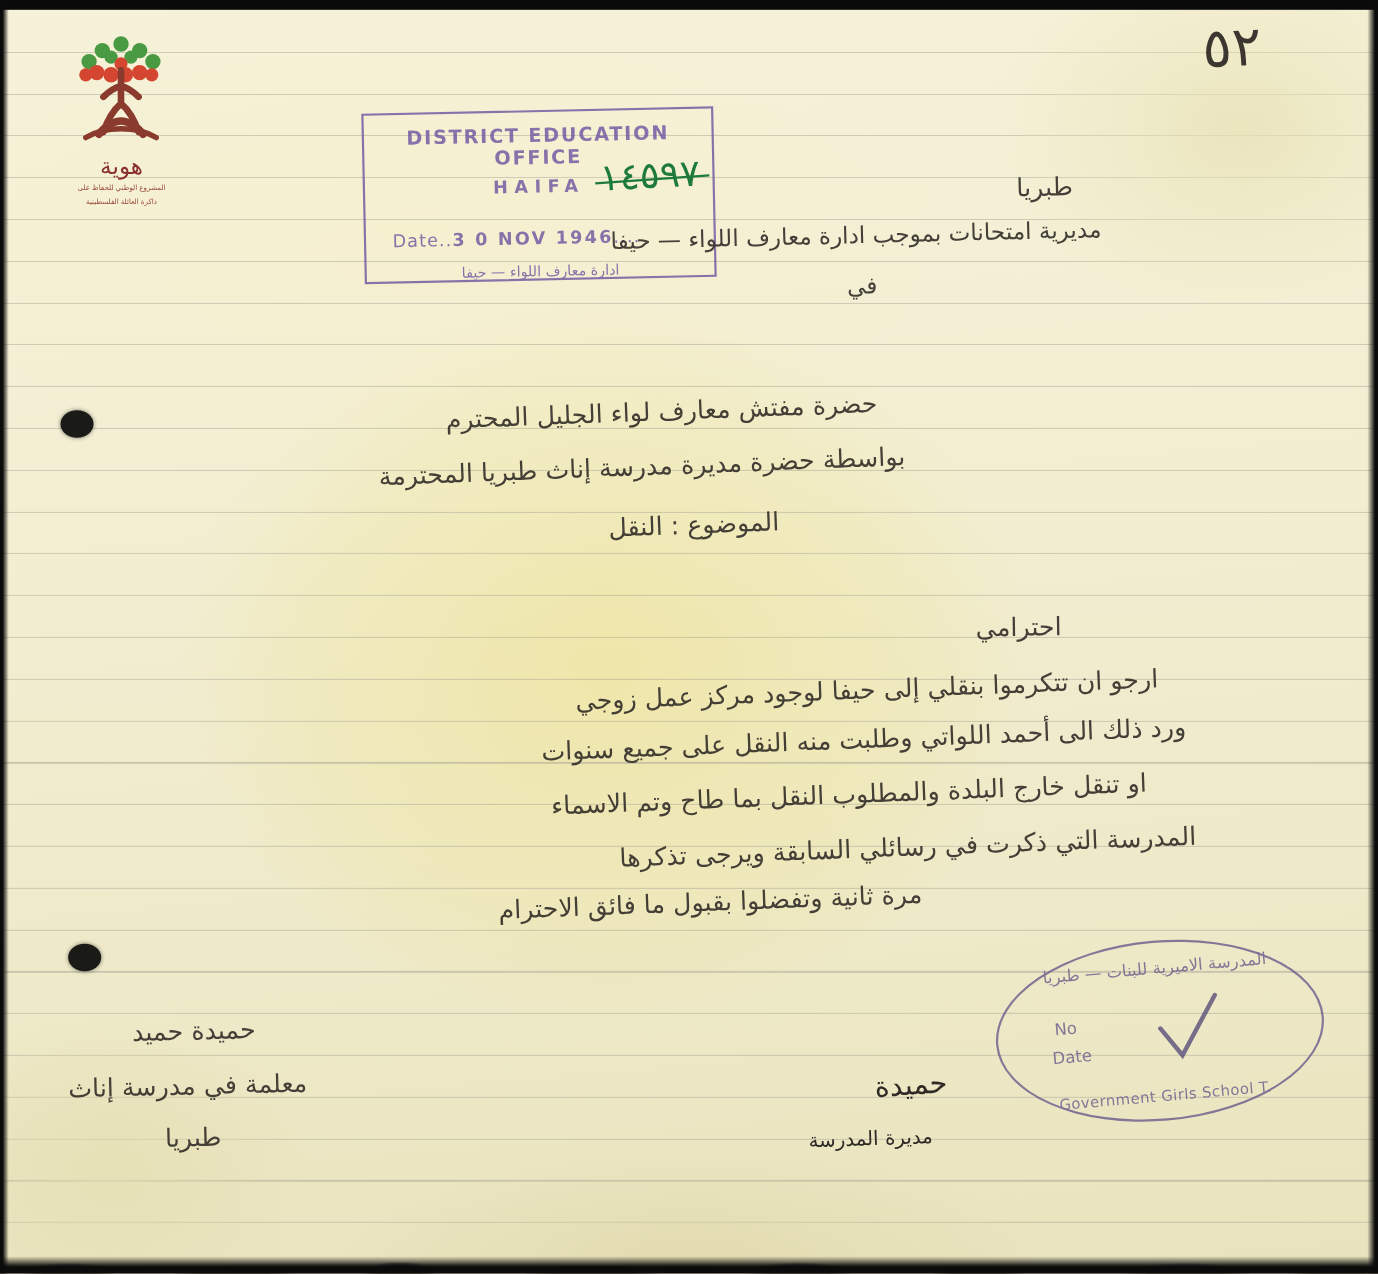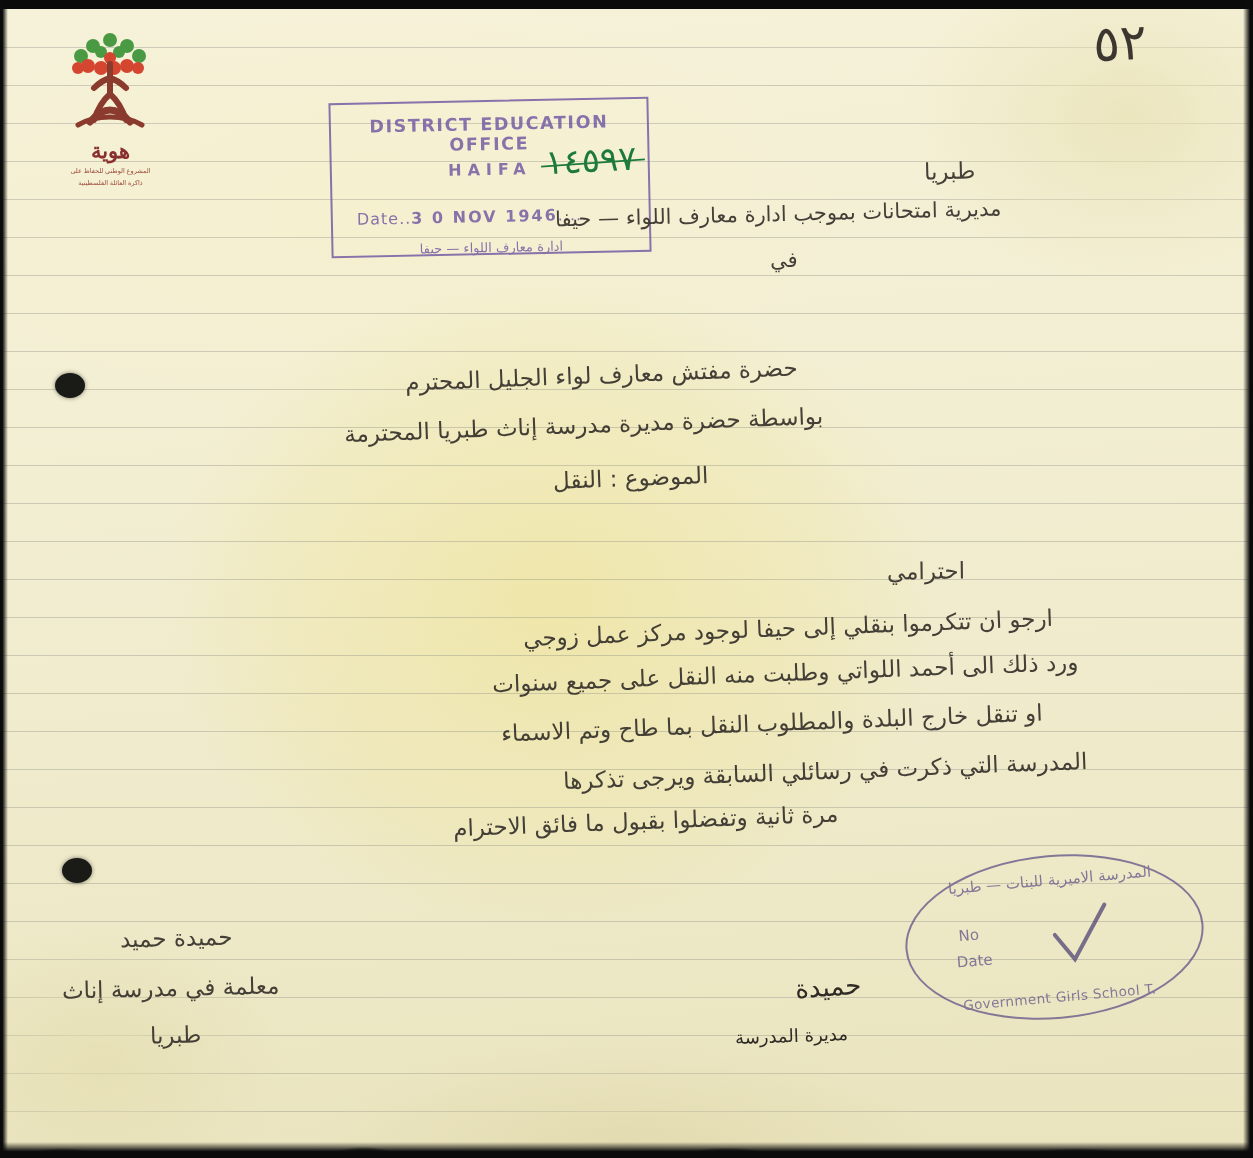--- a/index.html
+++ b/index.html
@@ -94,21 +94,21 @@
   .logo {
     position: absolute;
     left: 48px; top: 22px;
     width: 125px; height: 190px;
     text-align: center;
   }
   .logo svg { display: block; }
   .logo-word {
     color: #8a2f2f;
     font-size: 21px;
-    font-weight: bold;
+    font-weight: normal;
     letter-spacing: 1px;
     margin-top: 2px;
     direction: rtl;
   }
   .logo-sub {
     color: #9c4a3a;
     font-size: 6.5px;
     line-height: 9px;
     direction: rtl;
     margin-top: 3px;

